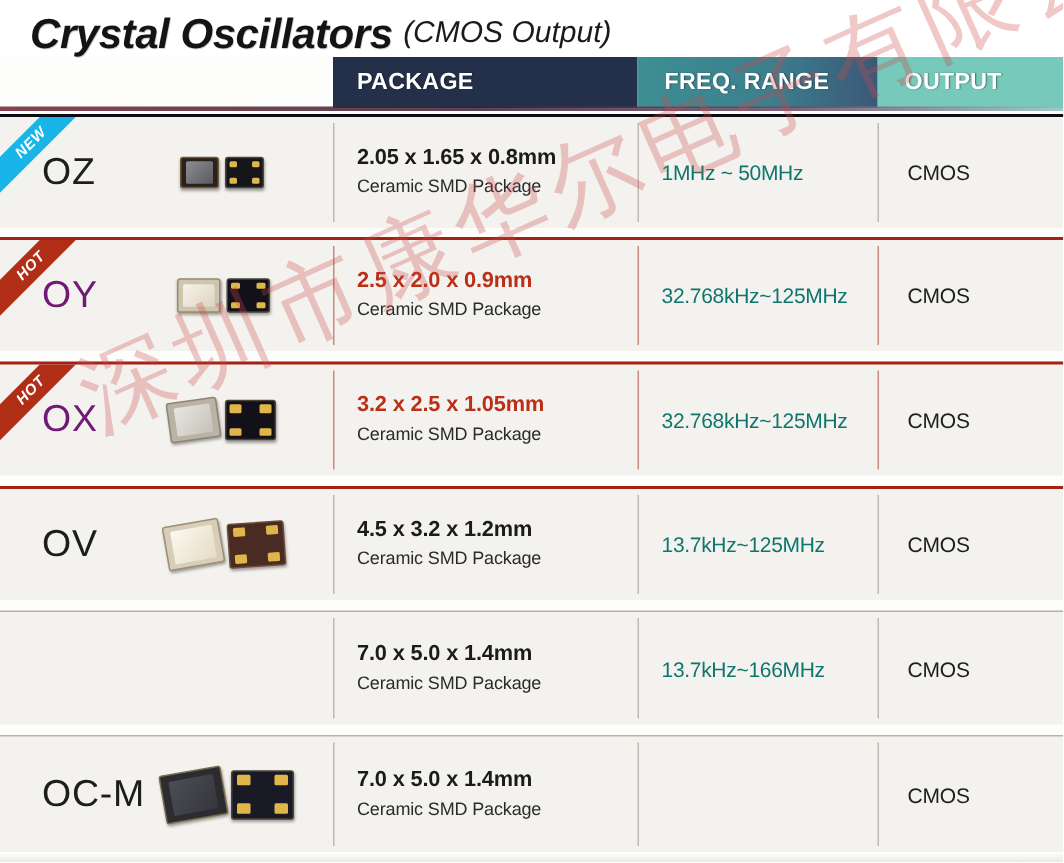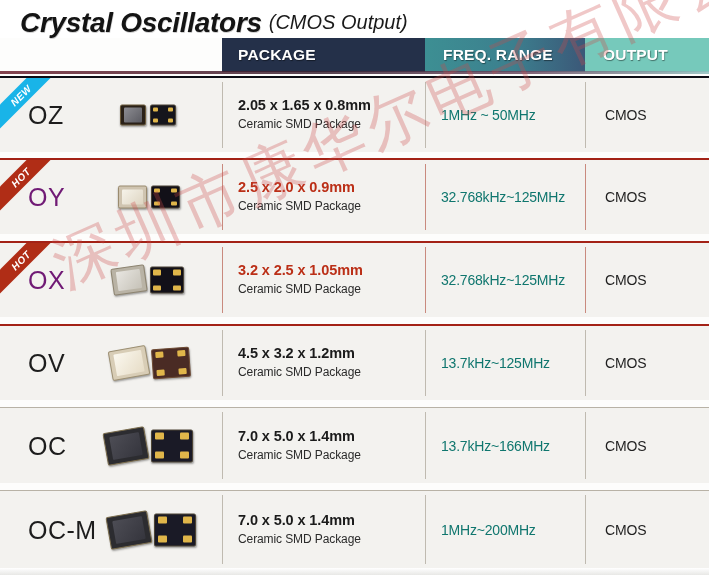--- a/index.html
+++ b/index.html
@@ -407,34 +407,20 @@
     </div>
     <div class="cell c-output">
       <span class="out-text">CMOS</span>
     </div>
   </div>
 
   <div class="row sep-thin" style="top:407px;height:76px;">
     <div class="vdiv d1"></div>
     <div class="vdiv d2"></div>
     <div class="vdiv d3"></div>
-    <div class="cell c-type">
-      <span class="type-label">OC</span>
-      <div class="chips" style="left:105px;">
-        <div class="chip chip-grey" style="width:40px;height:31px;transform:rotate(-10deg);">
-            <span class="lid"></span>
-          </div>
-        <div class="chip chip-navy" style="width:40px;height:31px;">
-          <span class="pad tl"></span>
-            <span class="pad tr"></span>
-            <span class="pad bl"></span>
-            <span class="pad br"></span>
-        </div>
-      </div>
-    </div>
     <div class="cell c-package">
       <span class="pkg-size">7.0 x 5.0 x 1.4mm</span>
       <span class="pkg-desc">Ceramic SMD Package</span>
     </div>
     <div class="cell c-freq">
       <span class="freq-text">13.7kHz~166MHz</span>
     </div>
     <div class="cell c-output">
       <span class="out-text">CMOS</span>
     </div>
@@ -455,23 +441,20 @@
             <span class="pad tr"></span>
             <span class="pad bl"></span>
             <span class="pad br"></span>
         </div>
       </div>
     </div>
     <div class="cell c-package">
       <span class="pkg-size">7.0 x 5.0 x 1.4mm</span>
       <span class="pkg-desc">Ceramic SMD Package</span>
     </div>
-    <div class="cell c-freq">
-      <span class="freq-text">1MHz~200MHz</span>
-    </div>
     <div class="cell c-output">
       <span class="out-text">CMOS</span>
     </div>
   </div>
 
   <div class="watermark">
     <div class="wm-text">深圳市康华尔电子有限公司</div>
   </div>
 
   <div class="paper-edge-bottom"></div>

